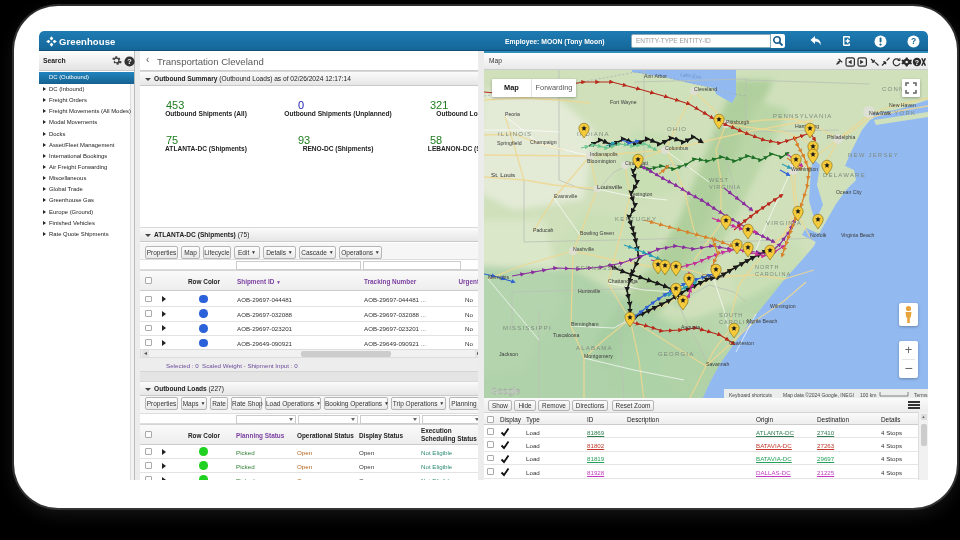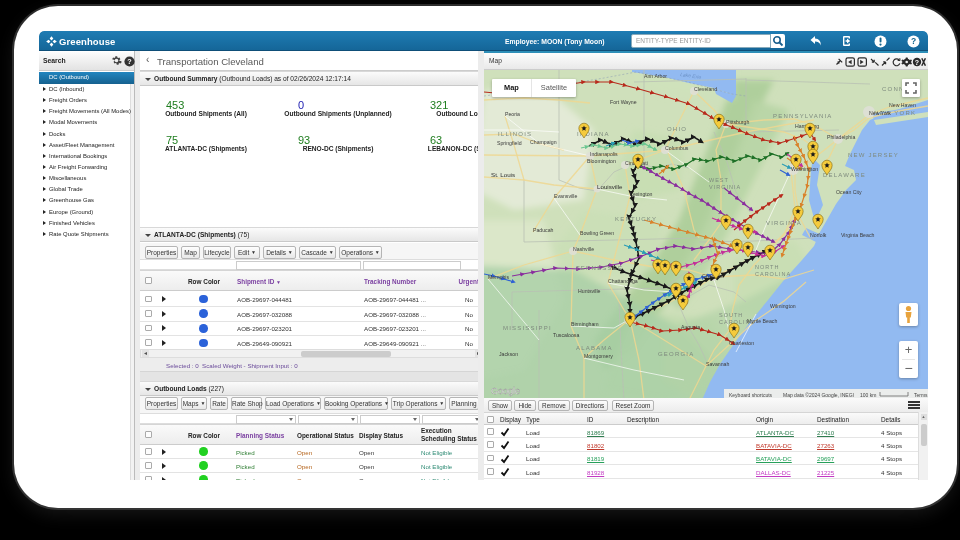--- a/index.html
+++ b/index.html
@@ -169,21 +169,21 @@
 <div class="statnum" style="left:66px;top:47.5px;color:#1e7d1e">453</div>
 <div class="statlbl" style="left:66px;top:59.0px">Outbound Shipments (All)</div>
 <div class="statnum" style="left:198px;top:47.5px;color:#1b1bb0">0</div>
 <div class="statlbl" style="left:198px;top:59.0px">Outbound Shipments (Unplanned)</div>
 <div class="statnum" style="left:330px;top:47.5px;color:#1e7d1e">321</div>
 <div class="statlbl" style="left:330px;top:59.0px">Outbound Loads (All)</div>
 <div class="statnum" style="left:66px;top:82.5px;color:#1e7d1e">75</div>
 <div class="statlbl" style="left:66px;top:94.0px">ATLANTA-DC (Shipments)</div>
 <div class="statnum" style="left:198px;top:82.5px;color:#1e7d1e">93</div>
 <div class="statlbl" style="left:198px;top:94.0px">RENO-DC (Shipments)</div>
-<div class="statnum" style="left:330px;top:82.5px;color:#1e7d1e">63</div>
+<div class="statnum" style="left:330px;top:82.5px;color:#1e7d1e">58</div>
 <div class="statlbl" style="left:330px;top:94.0px">LEBANON-DC (Shipments)</div>
 
 <div class="sechdr" style="top:176px">
         <div class="car"></div>
         <b>ATLANTA-DC (Shipments) <span style="font-weight:normal">(75)</span></b>
       </div>
 <div class="abs" style="left:0;top:192px;width:344px;height:17px;background:#f6f6f6;border-bottom:1px solid #ddd"></div>
 <div class="btn" style="left:5px;top:194.5px;width:33px">Properties</div>
 <div class="btn" style="left:41px;top:194.5px;width:19px">Map</div>
 <div class="btn" style="left:63px;top:194.5px;width:28px">Lifecycle</div>
@@ -628,21 +628,21 @@
           <rect x="240" y="319" width="204" height="11" fill="#f3f1ec" opacity="0.92"></rect>
           <text x="245" y="326.5" font-size="5" fill="#444" font-family="Liberation Sans">Keyboard shortcuts</text>
           <text x="299" y="326.5" font-size="5" fill="#444" font-family="Liberation Sans">Map data ©2024 Google, INEGI</text>
           <text x="376" y="326.5" font-size="5" fill="#444" font-family="Liberation Sans">100 km</text>
           <path d="M396 322 L396 326 L424 326 L424 322" fill="none" stroke="#666" stroke-width="0.8"></path>
           <text x="430" y="326.5" font-size="5" fill="#444" font-family="Liberation Sans">Terms</text>
           <text x="7" y="324" font-size="9" fill="#ffffff" fill-opacity="0.95" stroke="#8a8a8a" stroke-width="0.3" font-family="Liberation Sans">Google</text>
         </svg>
 <div class="gctl" style="left:8px;top:9px;width:84px;height:18px;border-radius:1px">
   <div class="abs" style="left:0;top:0;width:40px;height:18px;font-size:7.4px;font-weight:bold;color:#111;text-align:center;line-height:18px;border-right:1px solid #e5e5e5">Map</div>
-  <div class="abs" style="left:40px;top:0;width:44px;height:18px;font-size:7.4px;color:#565656;text-align:center;line-height:18px">Satellite</div>
+  <div class="abs" style="left:40px;top:0;width:44px;height:18px;font-size:7.4px;color:#565656;text-align:center;line-height:18px">Forwarding</div>
 </div>
 <div class="gctl" style="left:418px;top:9px;width:18px;height:18px;border-radius:1px">
   <svg width="18" height="18" viewBox="0 0 18 18">
             <g stroke="#666" stroke-width="1.6" fill="none">
               <path d="M4 7 L4 4 L7 4 M11 4 L14 4 L14 7 M14 11 L14 14 L11 14 M7 14 L4 14 L4 11"></path>
             </g>
           </svg>
 </div>
 <div class="gctl" style="left:415px;top:233px;width:19px;height:23px;border-radius:2px">
   <svg width="19" height="23" viewBox="0 0 19 23">

